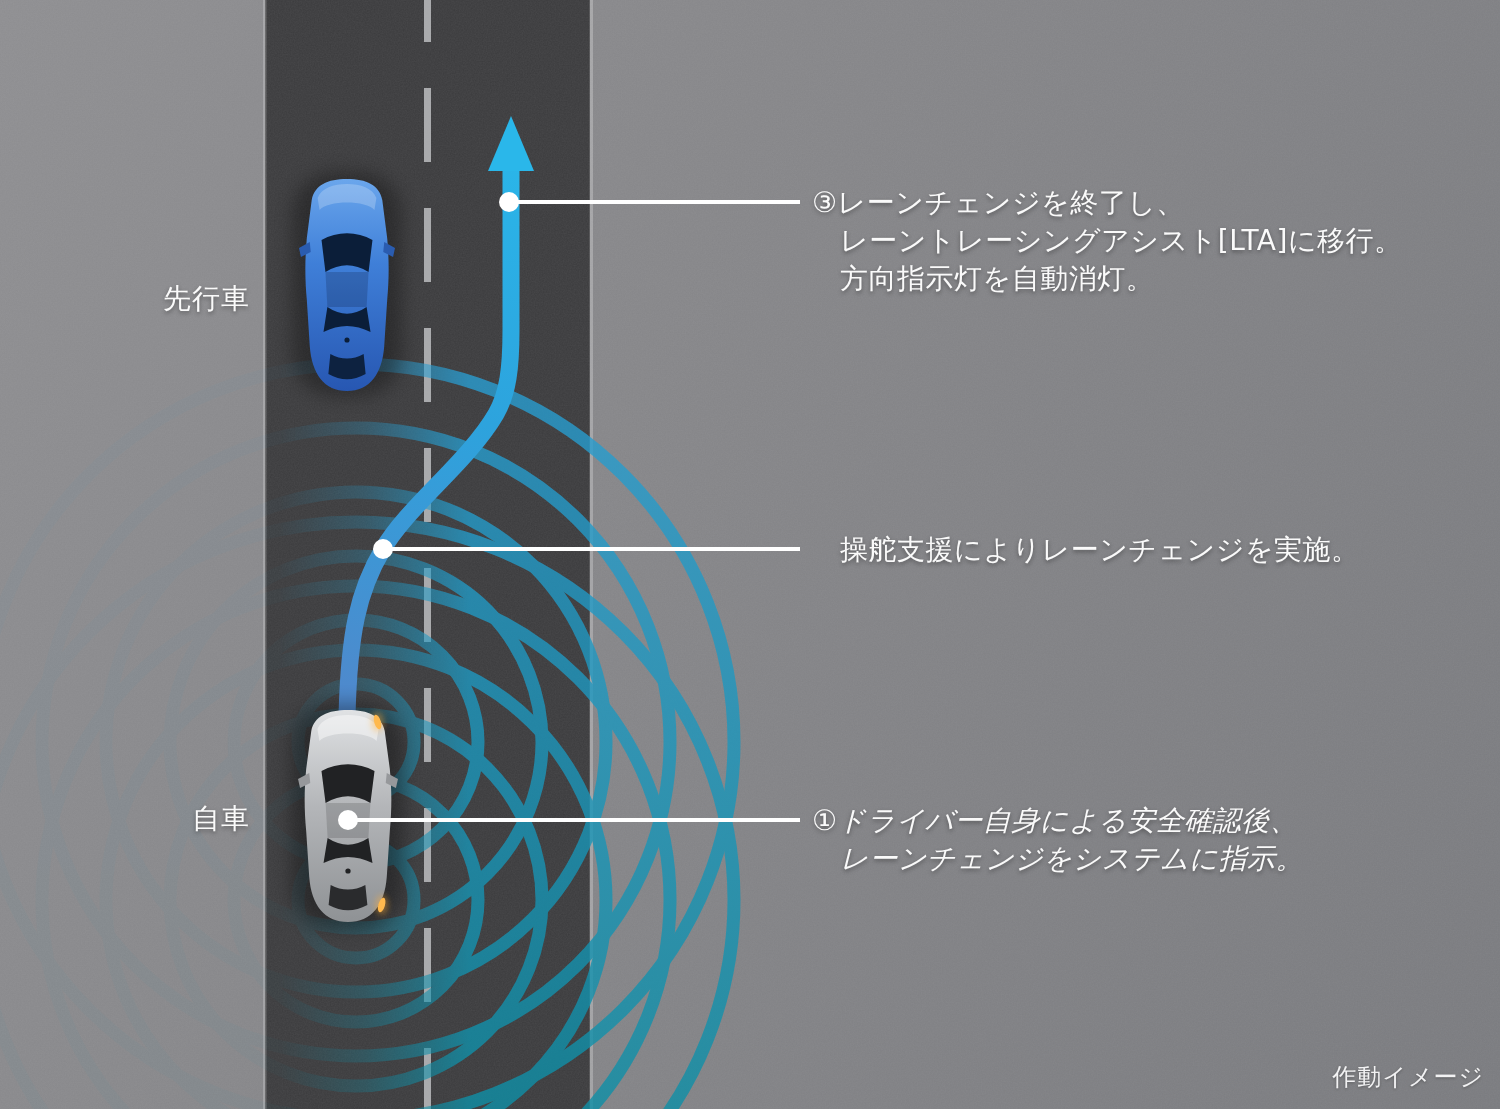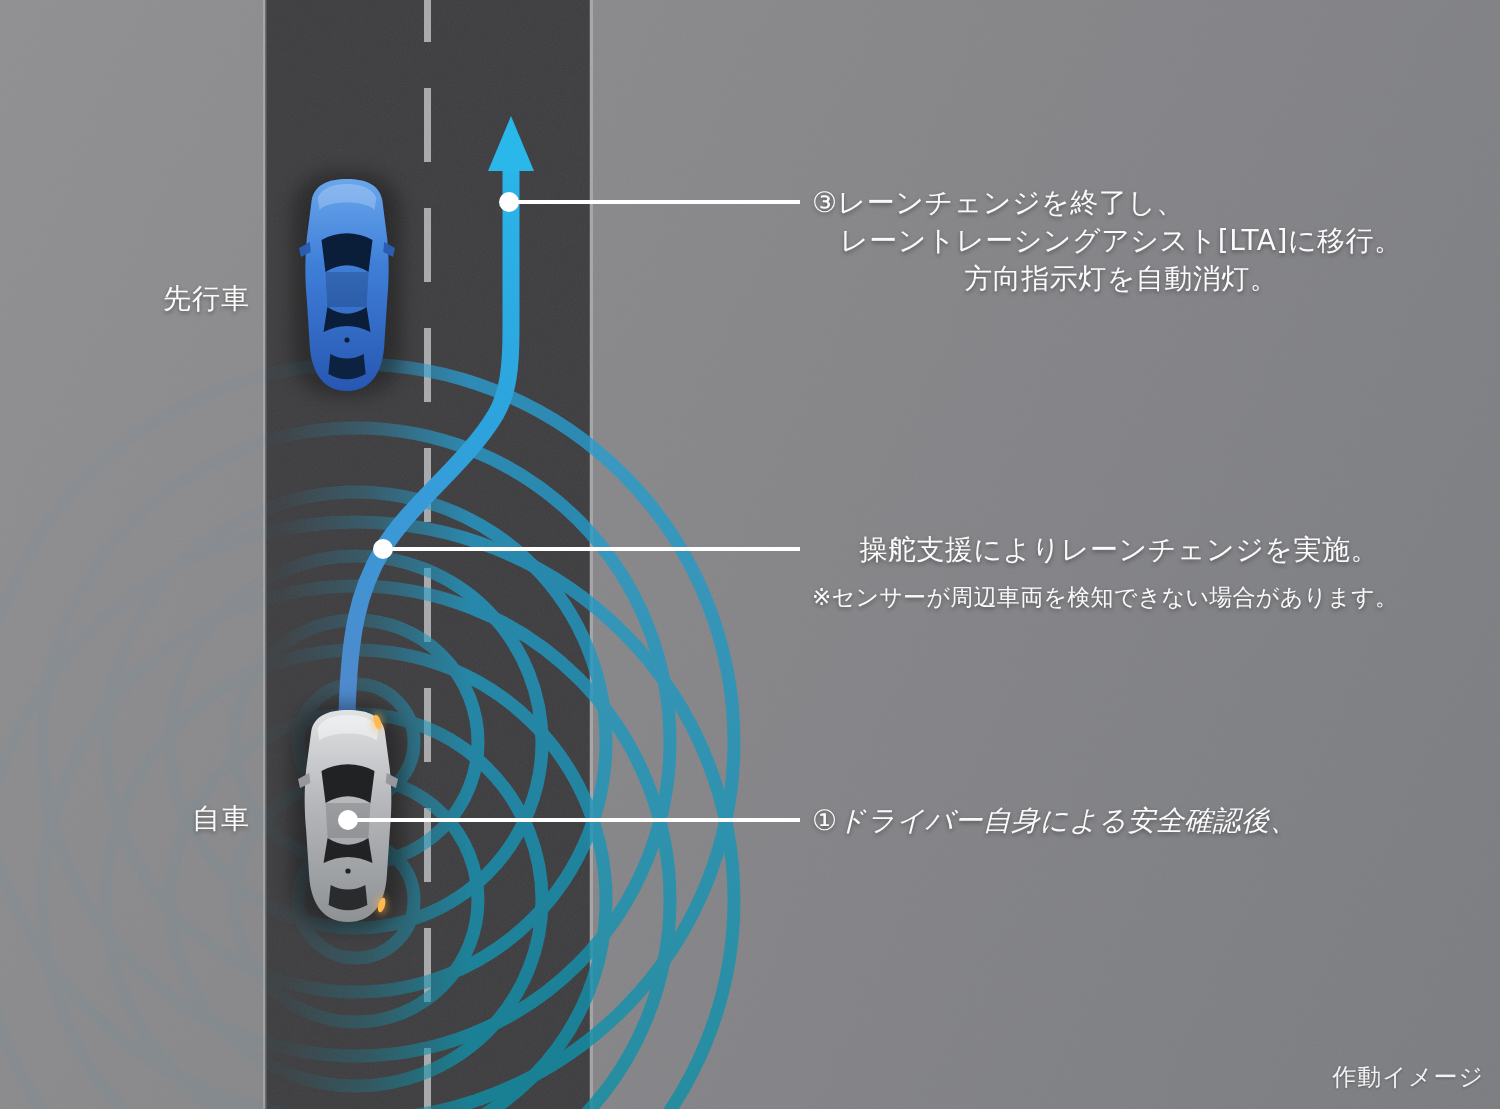--- a/index.html
+++ b/index.html
@@ -7,21 +7,21 @@
     position:relative;width:1500px;height:1109px;overflow:hidden;
     background:linear-gradient(115deg,#8e8e91 0%,#868689 40%,#7a7b7f 100%);
     font-family:"DejaVu Sans","Liberation Sans",sans-serif;
   }
   svg.scene{position:absolute;left:0;top:0;display:block;}
   .callout{
     position:absolute;color:#fafafa;font-size:28px;line-height:38px;font-weight:500;
     white-space:nowrap;letter-spacing:.5px;text-shadow:0 2px 4px rgba(0,0,0,.38);
   }
   .callout .line{display:block;}
-  .callout .indent{padding-left:28px;text-align:center;}
+  .callout .indent{padding-left:28px;}
   .callout .note{display:block;font-size:23px;font-weight:400;margin-top:9px;letter-spacing:.3px;}
   #step3{left:812px;top:184px;}
   #step2{left:812px;top:531px;}
   #step1{left:812px;top:802px;font-style:italic;}
   .vehicle-label{
     position:absolute;width:160px;text-align:right;color:#fafafa;font-size:28px;font-weight:500;
     text-shadow:0 2px 4px rgba(0,0,0,.38);letter-spacing:1px;
   }
   #label-preceding{left:90px;top:280px;}
   #label-own{left:90px;top:800px;}
@@ -160,22 +160,22 @@
   <div class="vehicle-label" id="label-own">自車</div>
 
   <div class="callout" id="step3">
     <span class="line">③レーンチェンジを終了し、</span>
     <span class="line indent">レーントレーシングアシスト[LTA]に移行。</span>
     <span class="line indent">方向指示灯を自動消灯。</span>
   </div>
 
   <div class="callout" id="step2">
     <span class="line indent">操舵支援によりレーンチェンジを実施。</span>
-    <span class="note">※センサーが周辺車両を検知できない場合があります。</span>
   </div>
 
   <div class="callout" id="step1">
     <span class="line">①ドライバー自身による安全確認後、</span>
+    <span class="line indent">レーンチェンジをシステムに指示。</span>
   </div>
 
   <div class="watermark">作動イメージ</div>
 
 </div>
 
 </body></html>

